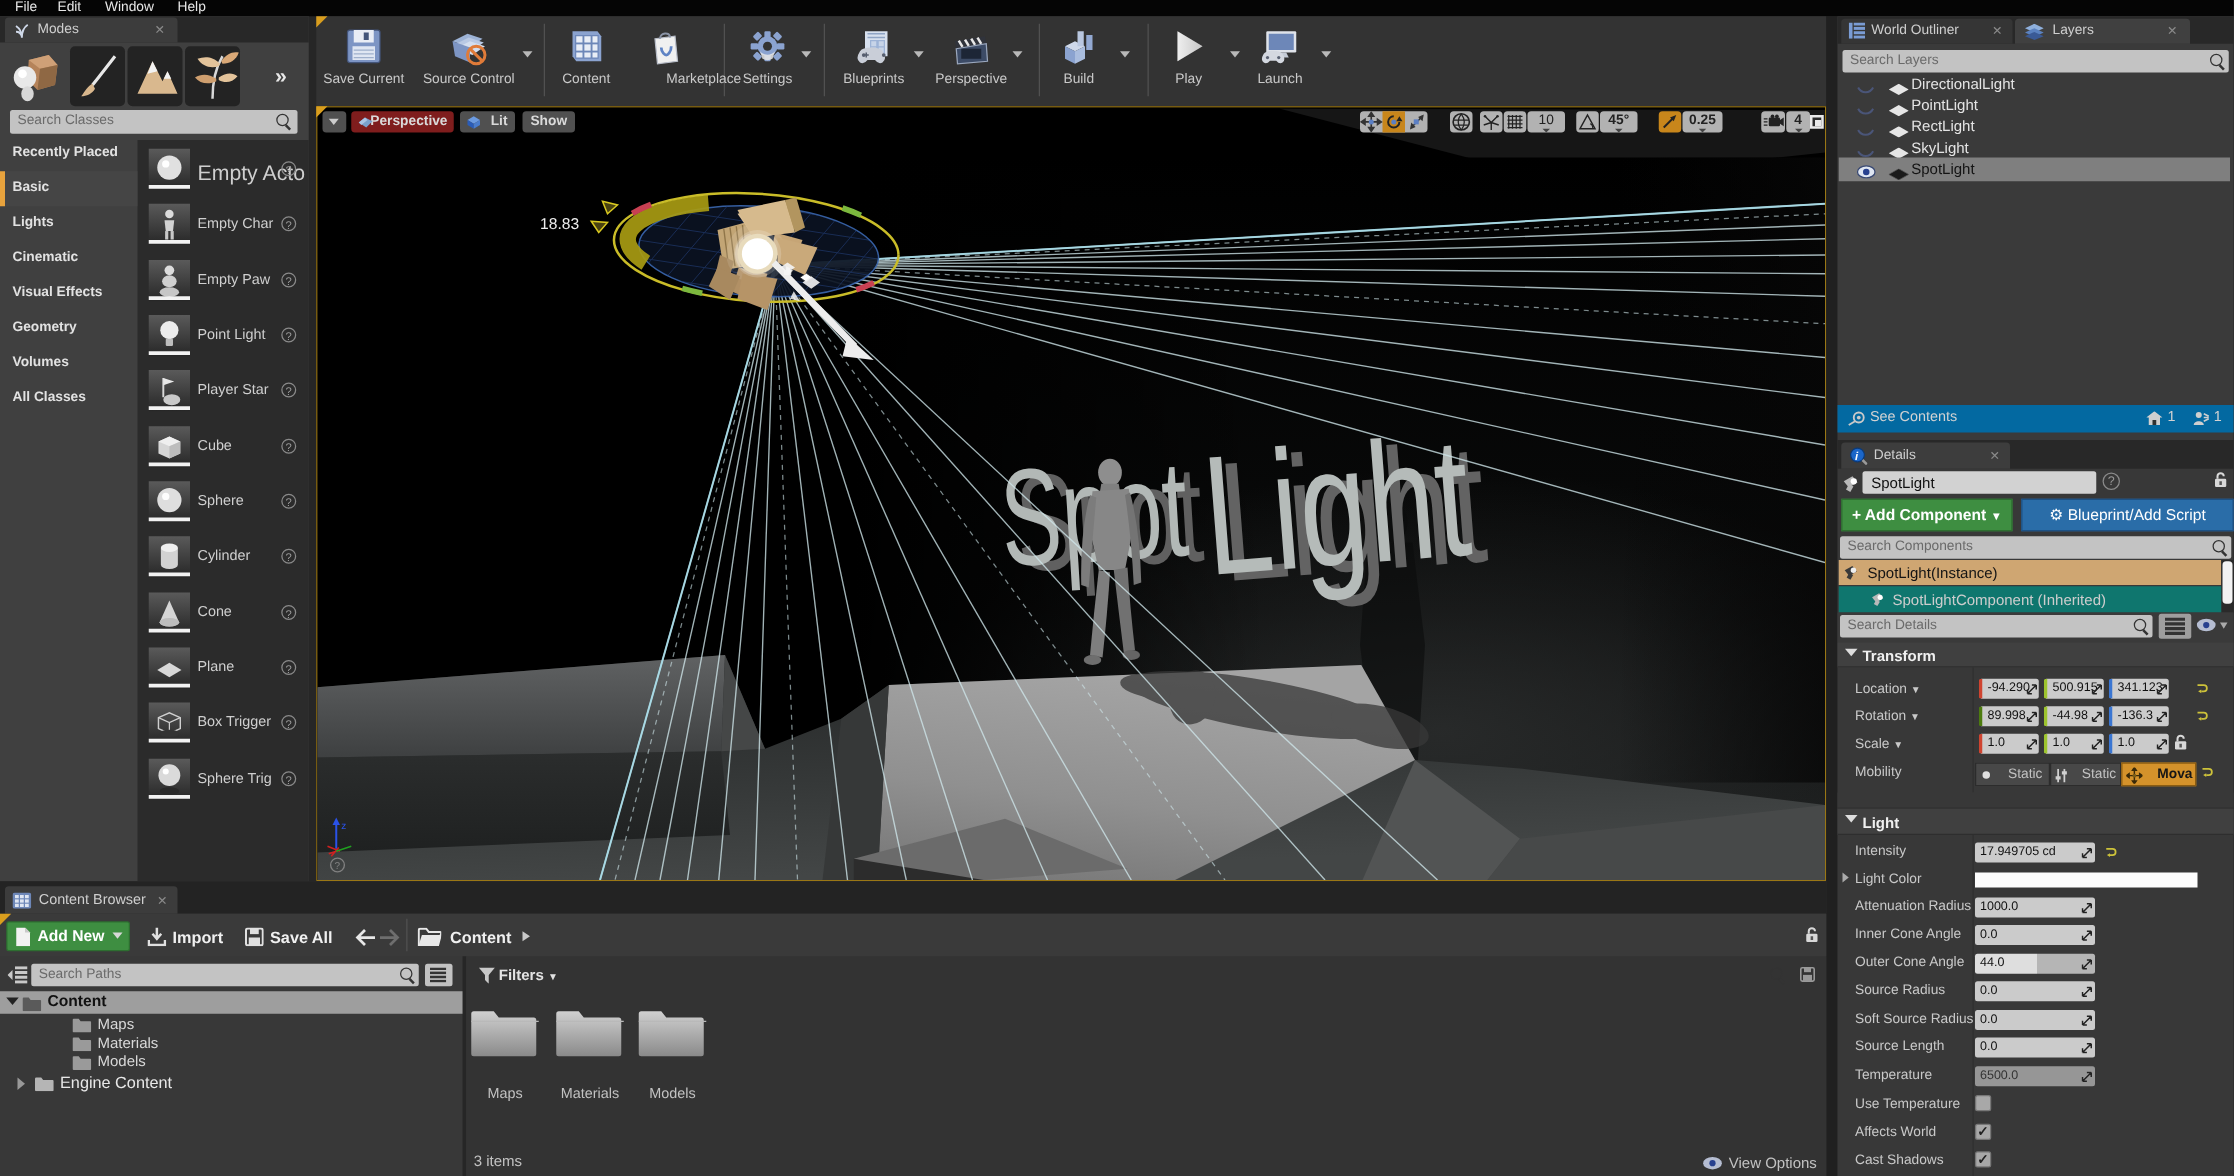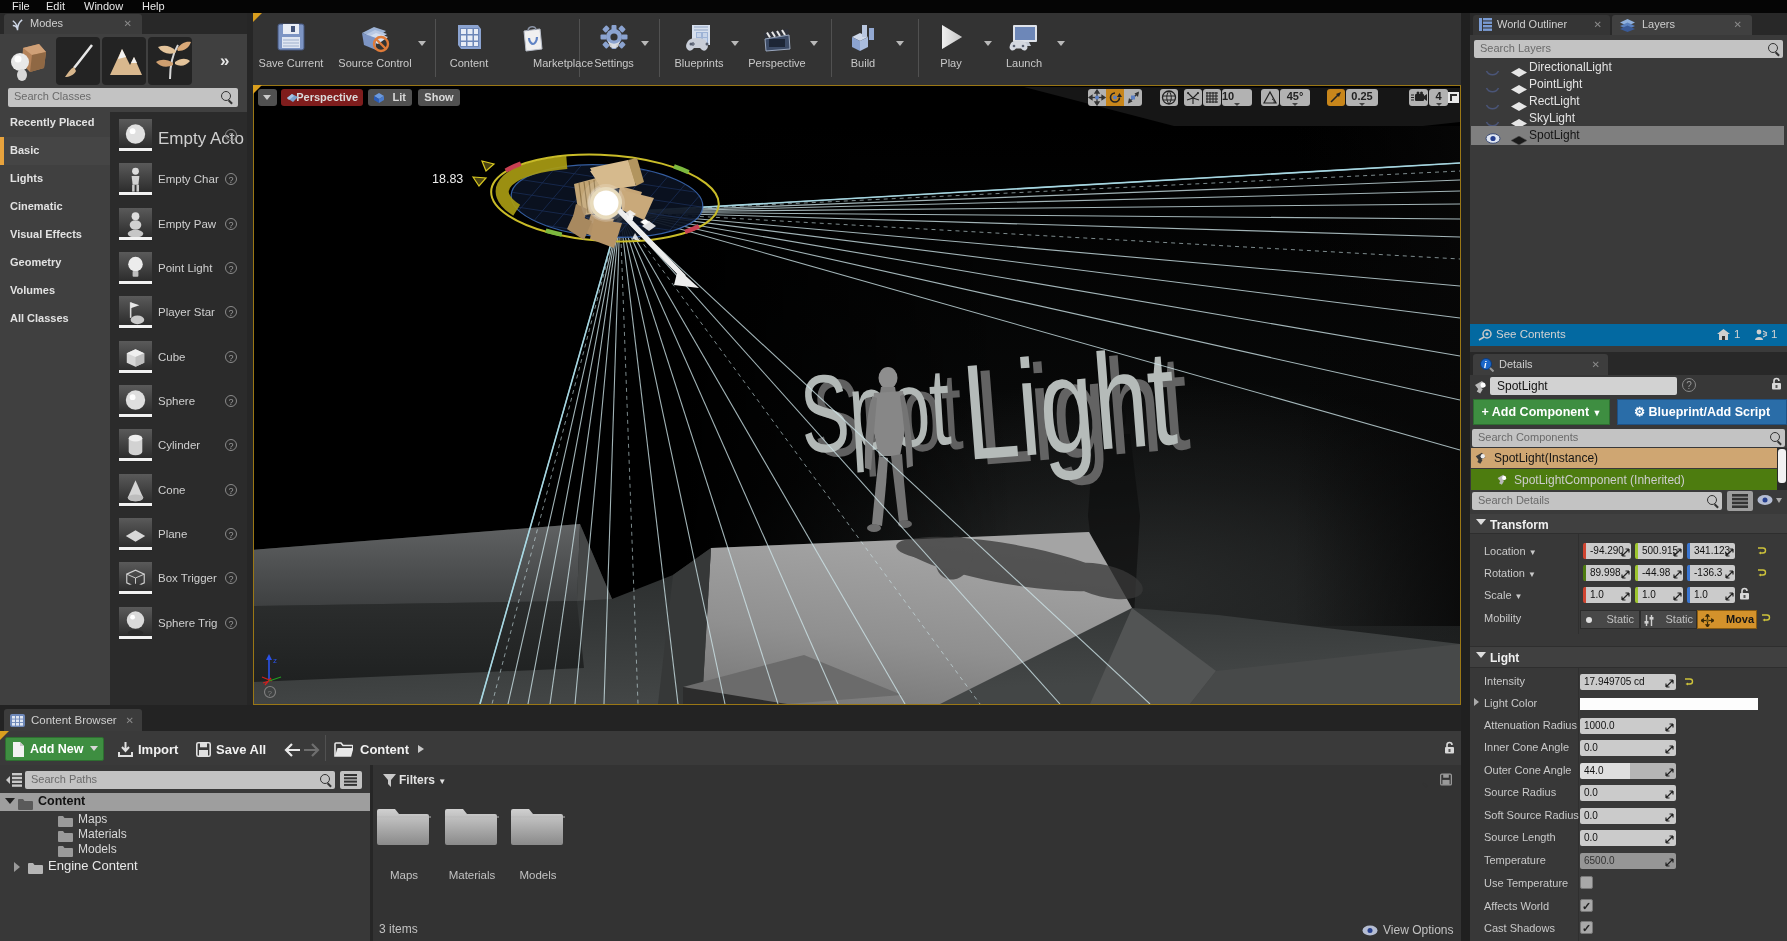--- a/index.html
+++ b/index.html
@@ -561,21 +561,21 @@
   <svg class="abs" width="18" height="17" style="left:930px;top:3px" viewBox="0 0 18 17">
       <path d="M9 9 L4 4 M9 9 L14 4 M9 9 L9 15 M9 9 L15 11 M9 9 L3 11" stroke="#222" stroke-width="1.1"></path>
       <circle cx="4" cy="4" r="1" fill="#222"></circle>
       <circle cx="14" cy="4" r="1" fill="#222"></circle>
     </svg>
   <svg class="abs" width="18" height="17" style="left:949px;top:3px" viewBox="0 0 18 17">
       <g stroke="#222" stroke-width="1">
         <path d="M3 4 h12 M3 7 h12 M3 10 h12 M3 13 h12 M4 3 v11 M7 3 v11 M10 3 v11 M13 3 v11"></path>
       </g>
     </svg>
-  <div class="abs" style="left:968px;top:3px;width:30px;height:17px;color:#222;font-size:11px;font-weight:bold;line-height:15px">10<div style="position:absolute;left:12px;bottom:0px;width:0;height:0;border-left:3px solid transparent;border-right:3px solid transparent;border-top:3px solid #444"></div></div>
+  <div class="abs" style="left:968px;top:3px;width:30px;height:17px;color:#222;font-size:11px;font-weight:normal;text-align:center;line-height:15px">10<div style="position:absolute;left:12px;bottom:0px;width:0;height:0;border-left:3px solid transparent;border-right:3px solid transparent;border-top:3px solid #444"></div></div>
   <div class="abs" style="left:1007px;top:3px;width:18px;height:17px;background:#b2b2b2;border-radius:3px;"></div>
   <div class="abs" style="left:1026px;top:3px;width:30px;height:17px;background:#b2b2b2;border-radius:3px;"></div>
   <svg class="abs" width="18" height="17" style="left:1007px;top:3px" viewBox="0 0 18 17">
       <path d="M9 3 L15 14 L3 14 Z" fill="none" stroke="#222" stroke-width="1.2"></path>
       <path d="M11 10 a3 3 0 0 1 2 4" stroke="#222" stroke-width="1" fill="none"></path>
     </svg>
   <div class="abs" style="left:1026px;top:3px;width:30px;height:17px;color:#222;font-size:11px;font-weight:bold;text-align:center;line-height:15px">45°<div style="position:absolute;left:12px;bottom:0px;width:0;height:0;border-left:3px solid transparent;border-right:3px solid transparent;border-top:3px solid #444"></div></div>
   <div class="abs" style="left:1073px;top:3px;width:18px;height:17px;background:#c8861b;border-radius:3px;"></div>
   <div class="abs" style="left:1092px;top:3px;width:32px;height:17px;background:#b2b2b2;border-radius:3px;"></div>
   <svg class="abs" width="18" height="17" style="left:1073px;top:3px" viewBox="0 0 18 17">
@@ -704,36 +704,36 @@
       <circle cx="10" cy="6" r="2.5" fill="#fff"></circle>
     </svg>
   <div class="abs" style="left:20px;top:25px;width:187px;height:18px;background:#d2d2d2;border-radius:2px;color:#111;font-size:12px;line-height:18px;padding-left:7px">SpotLight</div>
   <div class="abs" style="left:212px;top:26px;width:14px;height:14px;border:1.6px solid #8a8a8a;border-radius:50%;color:#999;font-size:10px;text-align:center;line-height:14px">?</div>
   <div class="abs" style="left:301px;top:25px"><svg width="11" height="13" viewBox="0 0 11 13">
         <rect x="1" y="6" width="9" height="6.5" rx="1" fill="#d8d8d8"></rect>
         <path d="M3 6 V4 a2.5 2.5 0 0 1 5 0" stroke="#d8d8d8" stroke-width="1.6" fill="none"></path>
         <rect x="4.5" y="8" width="2" height="3" fill="#555"></rect>
       </svg></div>
   <div class="abs" style="left:3px;top:47px;width:137px;height:26px;background:#3e8e41;border:1px solid #2d6e30;color:#fff;font-weight:bold;font-size:12.5px;text-align:center;line-height:24px">+ Add Component <span style="font-size:9px">▼</span></div>
-  <div class="abs" style="left:147px;top:47px;width:170px;height:26px;background:#2a6da8;border:1px solid #1d5184;color:#fff;font-weight:bold;font-size:12.5px;text-align:center;line-height:24px">⚙ Blueprint/Add Script</div>
+  <div class="abs" style="left:147px;top:47px;width:170px;height:26px;background:#2a6da8;border:1px solid #1d5184;color:#fff;font-weight:normal;font-size:12.5px;text-align:center;line-height:24px">⚙ Blueprint/Add Script</div>
   <div class="inp" style="left:2px;top:77px;width:313px;height:18px">Search Components</div>
   <div class="mag" style="left:300px;top:80px"></div>
   <div class="abs" style="left:1px;top:96px;width:306px;height:20px;background:#cfa672">
     <svg width="14" height="14" style="position:absolute;left:3px;top:3px" viewBox="0 0 16 16">
         <g fill="#3a3a3a">
           <polygon points="2,6 9,2 13,7 6,11"></polygon>
           <rect x="5" y="9" width="4" height="5" transform="rotate(30 7 11)"></rect>
         </g>
         <circle cx="10" cy="6" r="2.5" fill="#eee"></circle>
       </svg>
     <span style="position:absolute;left:23px;top:3px;color:#141414;font-size:12px">SpotLight(Instance)</span>
   </div>
   <div class="abs" style="left:307px;top:96px;width:10px;height:42px;background:#2a2a2a"></div>
   <div class="abs" style="left:308px;top:97px;width:8px;height:34px;background:#f2f2f2;border-radius:3px"></div>
-  <div class="abs" style="left:1px;top:117px;width:306px;height:21px;background:#4d7c0f">
+  <div class="abs" style="left:1px;top:117px;width:306px;height:21px;background:#0f766e">
     <svg width="13" height="13" style="position:absolute;left:25px;top:4px" viewBox="0 0 16 16">
         <g fill="#b9b9b9">
           <polygon points="2,6 9,2 13,7 6,11"></polygon>
           <rect x="5" y="9" width="4" height="5" transform="rotate(30 7 11)"></rect>
         </g>
         <circle cx="10" cy="6" r="2.5" fill="#fff"></circle>
       </svg>
     <span style="position:absolute;left:43px;top:4px;color:#cdcdcd;font-size:12px">SpotLightComponent (Inherited)</span>
   </div>
   <div class="abs" style="left:0;top:138px;width:317px;height:24px;background:#3a3a3a"></div>

